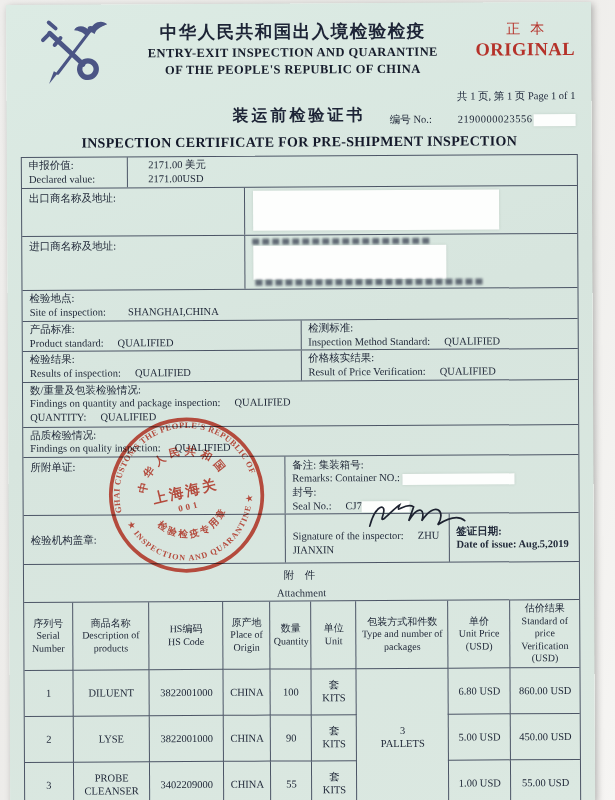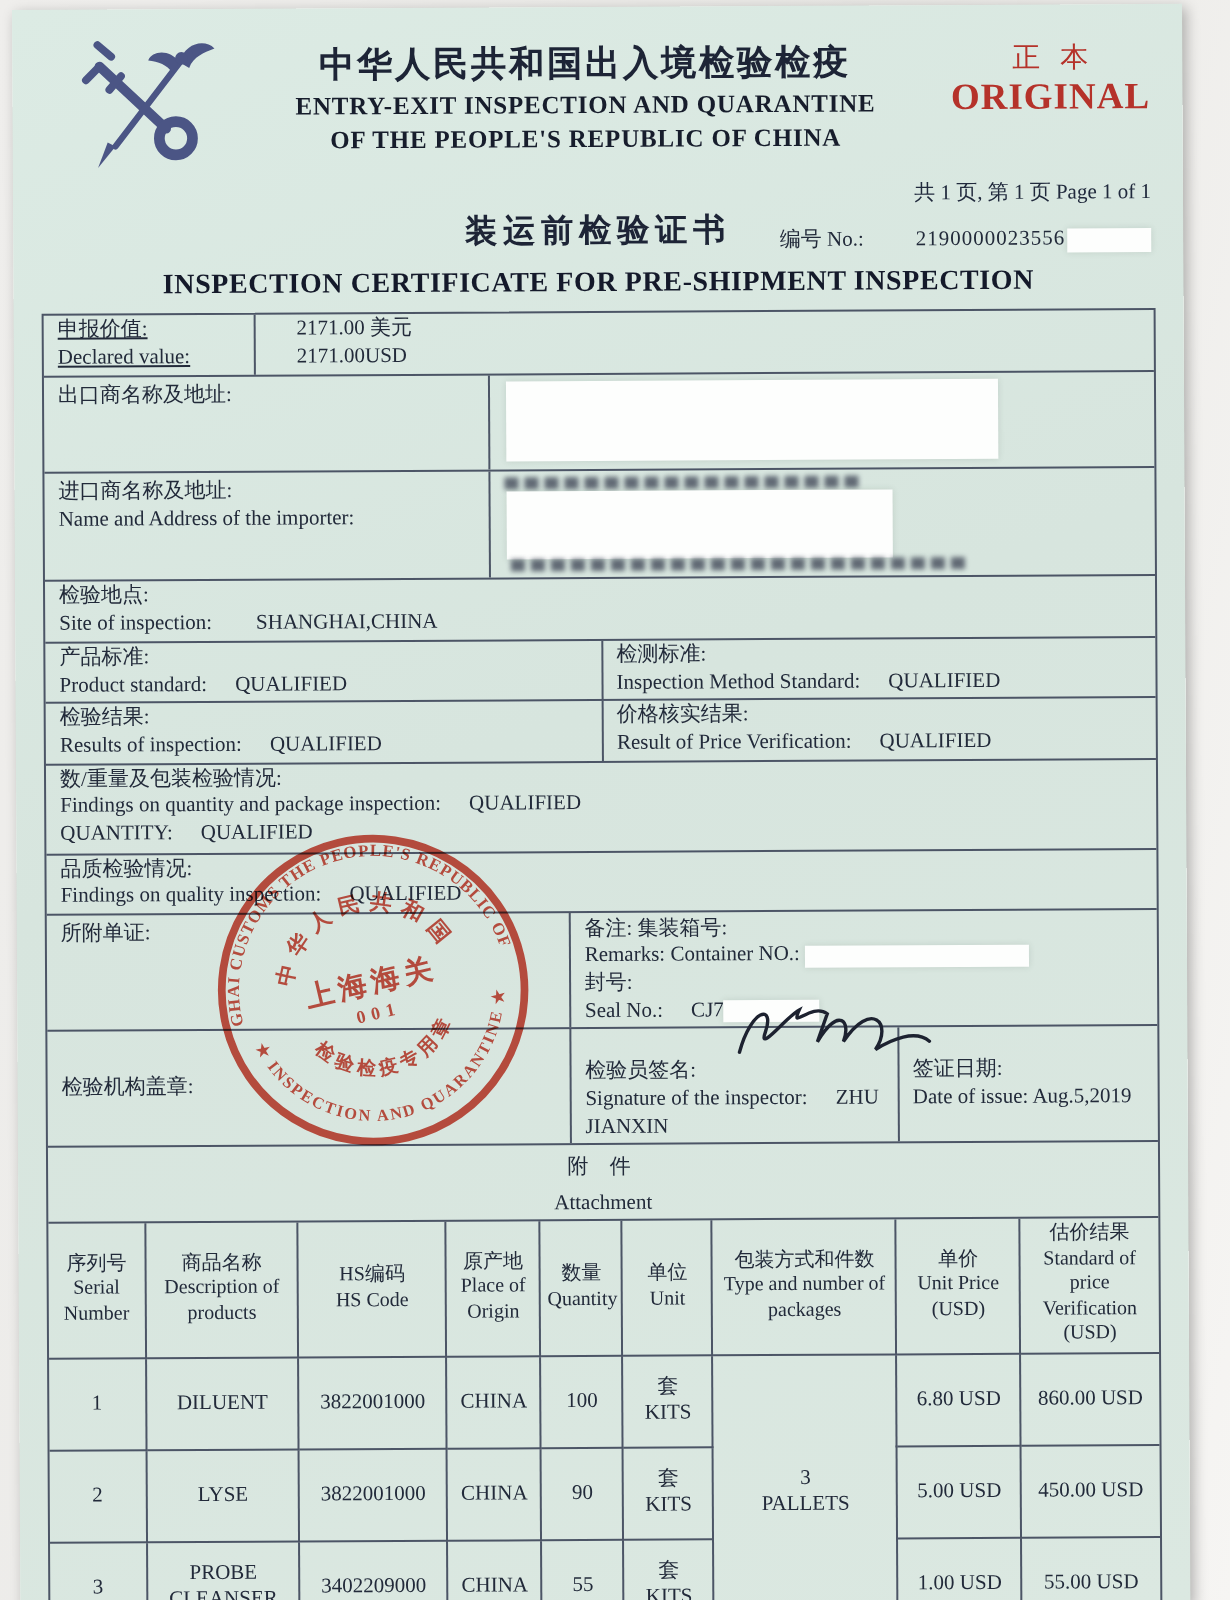--- a/index.html
+++ b/index.html
@@ -44,30 +44,30 @@
   .r-declared{min-height:30px;}
   .r-exporter{min-height:47px;}
   .r-importer{min-height:53px;}
   .r-site{min-height:30px;}
   .r-std{min-height:28px;}
   .r-qtypkg{min-height:44px;}
   .r-quality{min-height:29px;}
   .r-docs{min-height:51px;}
   .r-seal{min-height:48px;}
   .r-atitle{min-height:25px;display:block;text-align:center;padding-top:1px;}
-  .c-declab{width:19%;text-decoration:underline;}
+  .c-declab{width:19%;}
   .c-decval{width:81%;padding-left:20px;}
   .c-addr-l{width:40%;}
   .c-addr-r{width:60%;position:relative;}
   .c-half{width:50%;}
   .c-docs-l{width:47%;}
   .c-docs-r{width:53%;}
   .c-seal-l{width:47%;display:flex;flex-direction:column;justify-content:center;}
   .c-seal-m{width:29.5%;position:relative;padding-top:15px;}
-  .c-seal-r{width:23.5%;display:flex;flex-direction:column;justify-content:center;}
+  .c-seal-r{width:23.5%;display:flex;flex-direction:column;justify-content:center;font-weight:bold;}
   .redact{display:inline-block;background:#fdfefd;vertical-align:middle;box-shadow:0 0 3px rgba(60,80,70,.15);}
   .smudge{height:6px;background:repeating-linear-gradient(90deg,#3a4152 0 7px,rgba(0,0,0,0) 7px 10px);filter:blur(1.2px);opacity:.75;}
   
   .att-wrap{border-top:1px solid #4c5566;}
   table.att{border-collapse:collapse;width:100%;border-style:hidden;table-layout:fixed;}
   table.att th,table.att td{border:1px solid #4c5566;font-weight:normal;text-align:center;font-size:10.5px;padding:2px 3px;line-height:1.25;}
   table.att thead th{height:42px;vertical-align:middle;font-size:10px;}
   table.att tbody td{height:41px;vertical-align:middle;}
   
   .stamp{position:absolute;left:92px;top:405px;width:172px;height:172px;z-index:6;
@@ -138,21 +138,20 @@
           <div class="fs">出口商名称及地址:</div>
         </div>
         <div class="cell c-addr-r bl">
           <span class="redact" style="position:absolute;left:8px;top:3px;width:74%;height:40px;"></span>
         </div>
       </div>
 
       <div class="row r-importer">
         <div class="cell c-addr-l" style="padding-top:3px;">
           <div class="fs">进口商名称及地址:</div>
-          <div class="fs">Name and Address of the importer:</div>
         </div>
         <div class="cell c-addr-r bl">
           <div class="smudge" style="width:180px;margin-top:2px;"></div>
           <span class="redact" style="position:absolute;left:8px;top:10px;width:58%;height:34px;"></span>
           <div class="smudge" style="width:230px;position:absolute;left:10px;bottom:3px;"></div>
         </div>
       </div>
 
       <div class="row r-site">
         <div class="cell" style="width:100%;">
@@ -211,21 +210,20 @@
       </div>
 
       <div class="row r-seal">
         <div class="cell c-seal-l">
           <div class="fs">检验机构盖章:</div>
         </div>
         <div class="cell c-seal-m bl">
           <svg class="sig" width="108" height="42" viewBox="0 0 108 42">
             <path d="M6,32 C12,10 24,8 19,22 C15,33 30,14 36,11 C31,22 42,7 50,13 L45,27 C56,9 62,17 58,27 C72,6 83,18 74,31 C82,26 94,21 101,27" fill="none" stroke="#1d2230" stroke-width="1.7" stroke-linecap="round"></path>
           </svg>
-          <div class="fs">检验员签名:</div>
           <div class="fs"><span>Signature of the inspector:</span><span class="sp2"></span><span>ZHU JIANXIN</span></div>
         </div>
         <div class="cell c-seal-r bl">
           <div class="fs">签证日期:</div>
           <div class="fs"><span>Date of issue:</span> <span>Aug.5,2019</span></div>
         </div>
       </div>
 
       <div class="row r-atitle">
         <span class="fs" style="letter-spacing:4px;">附 件</span><br>

